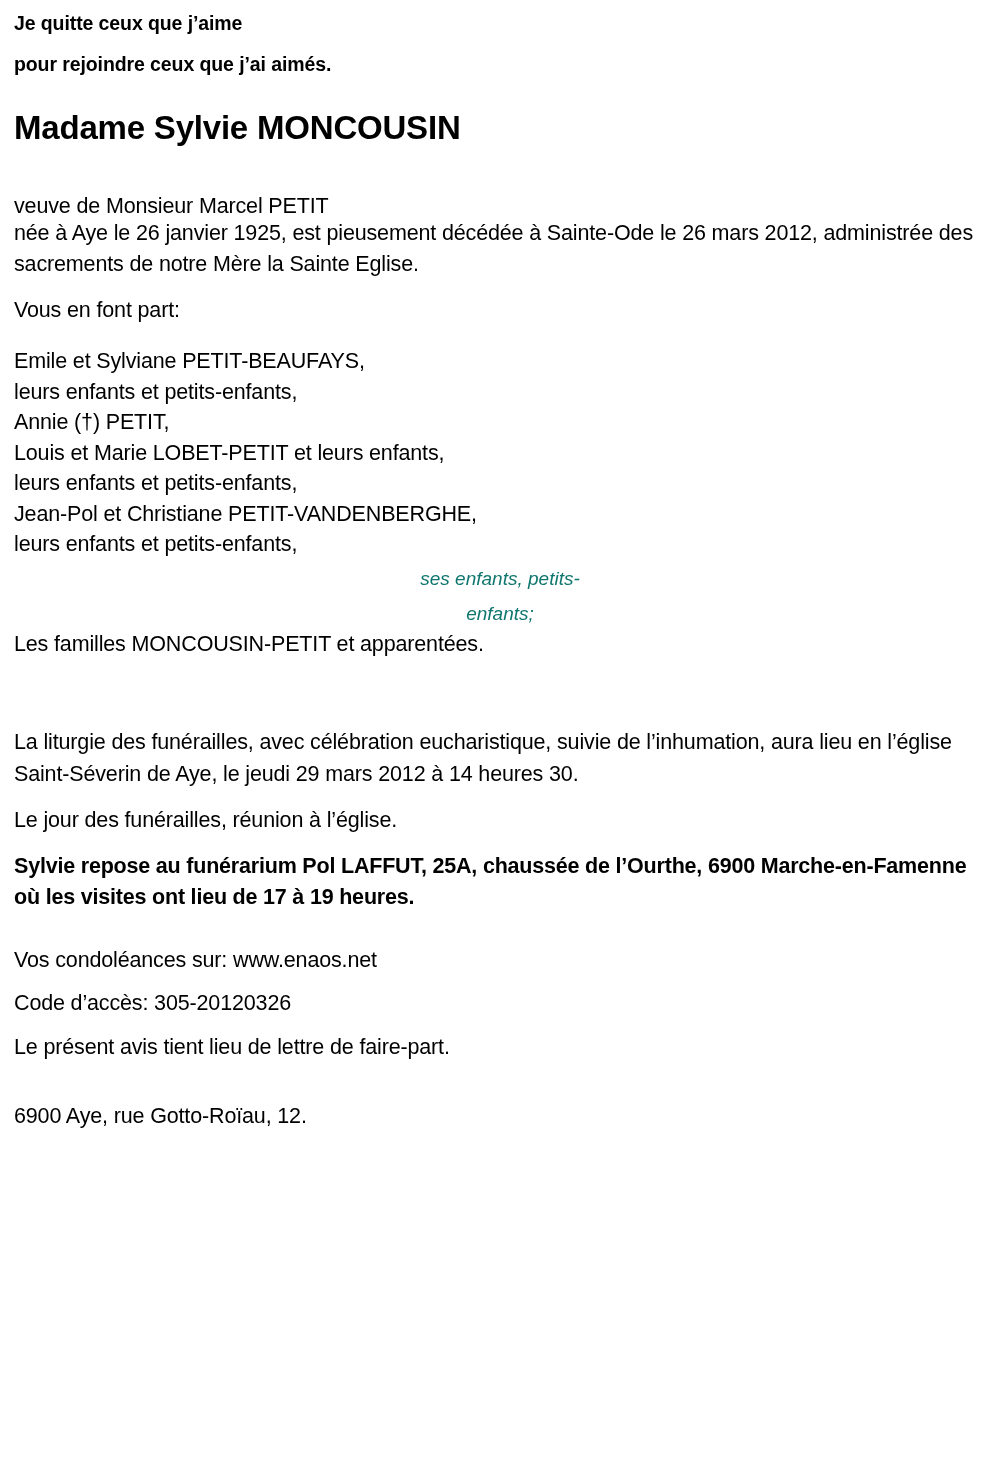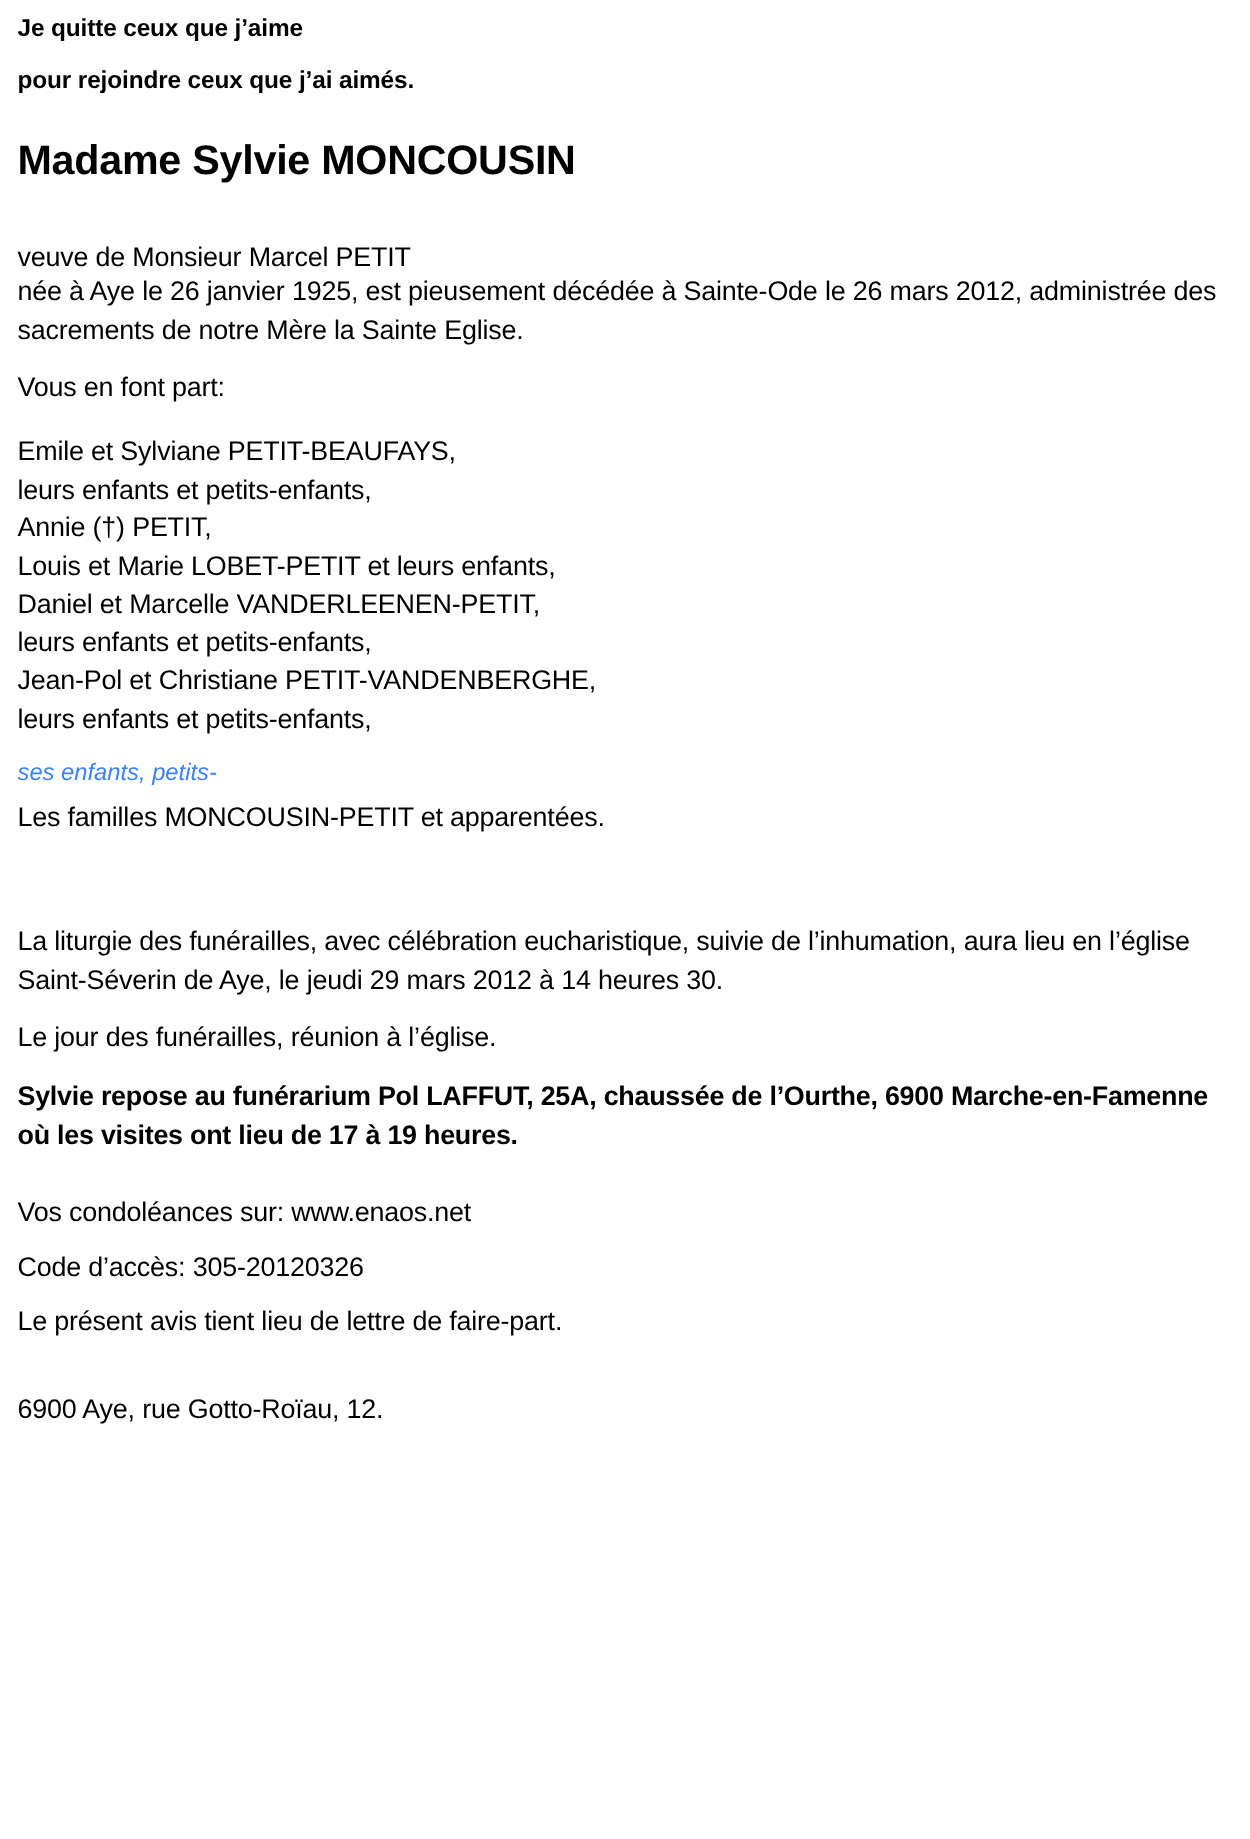--- a/index.html
+++ b/index.html
@@ -71,26 +71,26 @@
 
   
   .survivors {
     margin-top: 25px;
     line-height: 1.42;
   }
   .survivors .sline { white-space: nowrap; }
 
   
   .attribution {
-    margin-top: 19px;
-    text-align: left;
+    margin-top: 9px;
+    text-align: center;
     font-style: italic;
     font-size: 19px;
     line-height: 1.0;
-    color: #3b82f6;
+    color: #0f766e;
   }
   .attribution .aline { display: block; }
   .attribution .gap-lg { margin-bottom: 16px; }
   .attribution .gap-sm { margin-bottom: 2px; }
 
   .families-line {
     margin-top: 11px;
   }
 
   
@@ -138,28 +138,28 @@
 
     <div class="body-text birth-death">née à Aye le 26 janvier 1925, est pieusement décédée à Sainte-Ode le 26 mars 2012, administrée des sacrements de notre Mère la Sainte Eglise.</div>
 
     <div class="body-text announce-intro">Vous en font part:</div>
 
     <div class="body-text survivors">
       <div class="sline">Emile et Sylviane PETIT-BEAUFAYS,</div>
       <div class="sline">leurs enfants et petits-enfants,</div>
       <div class="sline">Annie (†) PETIT,</div>
       <div class="sline">Louis et Marie LOBET-PETIT et leurs enfants,</div>
-      <div class="sline">Daniel et Marcelle VANDERLEENEN-PETIT,</div>
       <div class="sline">leurs enfants et petits-enfants,</div>
       <div class="sline">Jean-Pol et Christiane PETIT-VANDENBERGHE,</div>
       <div class="sline">leurs enfants et petits-enfants,</div>
     </div>
 
     <div class="attribution">
       <span class="aline gap-lg">ses enfants, petits-</span>
+      <span class="aline">enfants;</span>
     </div>
 
     <div class="body-text families-line">Les familles MONCOUSIN-PETIT et apparentées.</div>
 
     <div class="body-text liturgy">La liturgie des funérailles, avec célébration eucharistique, suivie de l’inhumation, aura lieu en l’église Saint-Séverin de Aye, le jeudi 29 mars 2012 à 14 heures 30.</div>
 
     <div class="body-text reunion">Le jour des funérailles, réunion à l’église.</div>
 
     <div class="funerarium">Sylvie repose au funérarium Pol LAFFUT, 25A, chaussée de l’Ourthe, 6900 Marche-en-Famenne où les visites ont lieu de 17 à 19 heures.</div>
 

